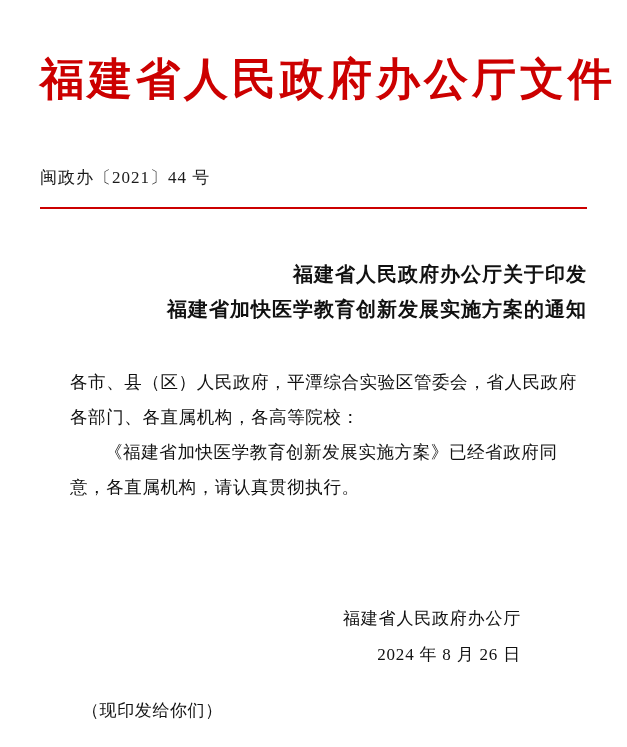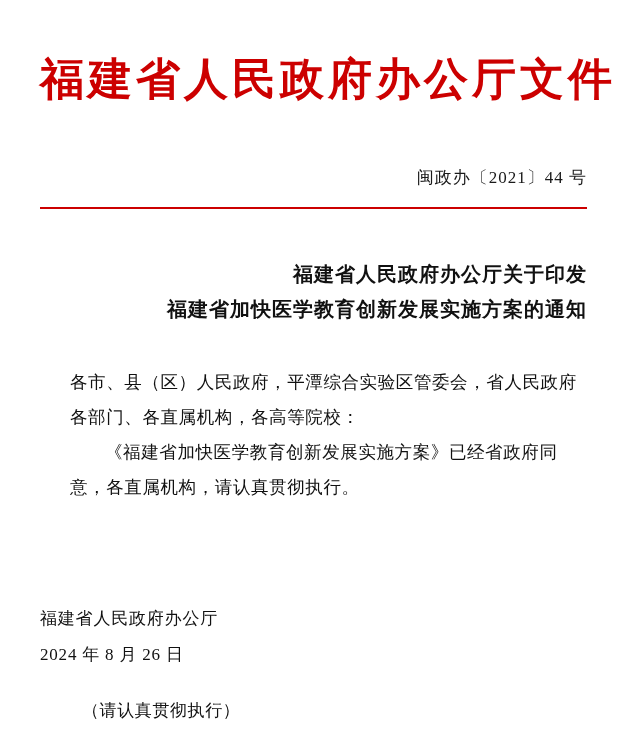--- a/index.html
+++ b/index.html
@@ -27,21 +27,21 @@
     color: #cc0000;
     font-family: "Liberation Serif", "DejaVu Serif", serif;
     font-weight: bold;
     font-size: 44px;
     letter-spacing: 4px;
     line-height: 1.1;
     margin-top: 56px;
     white-space: nowrap;
   }
   .doc-number {
-    text-align: right;
+    text-align: left;
     font-size: 17px;
     letter-spacing: 1px;
     margin-top: 62px;
     color: #1a1a1a;
   }
   .red-rule {
     height: 2px;
     background: #cc0000;
     margin: 18px 0 0 0;
     width: 100%;
@@ -65,20 +65,21 @@
     margin-left: 30px;
   }
   .body-block p {
     margin: 0;
   }
   .indent {
     text-indent: 2em;
   }
   .signature {
     margin-top: 96px;
+    text-align: right;
     padding-right: 66px;
     font-size: 17px;
     line-height: 2.1;
     letter-spacing: 0.8px;
   }
   .disclosure {
     margin-top: 26px;
     padding-left: 42px;
     font-size: 17px;
     letter-spacing: 0.6px;
@@ -105,15 +106,15 @@
     <p>各部门、各直属机构，各高等院校：</p>
     <p class="indent">《福建省加快医学教育创新发展实施方案》已经省政府同</p>
     <p>意，各直属机构，请认真贯彻执行。</p>
   </div>
 
   <div class="signature">
     <div>福建省人民政府办公厅</div>
     <div>2024 年 8 月 26 日</div>
   </div>
 
-  <div class="disclosure">（请认真贯彻执行）</div>
+  <div class="disclosure">（现印发给你们）</div>
 
 </div>
 
 </body></html>

